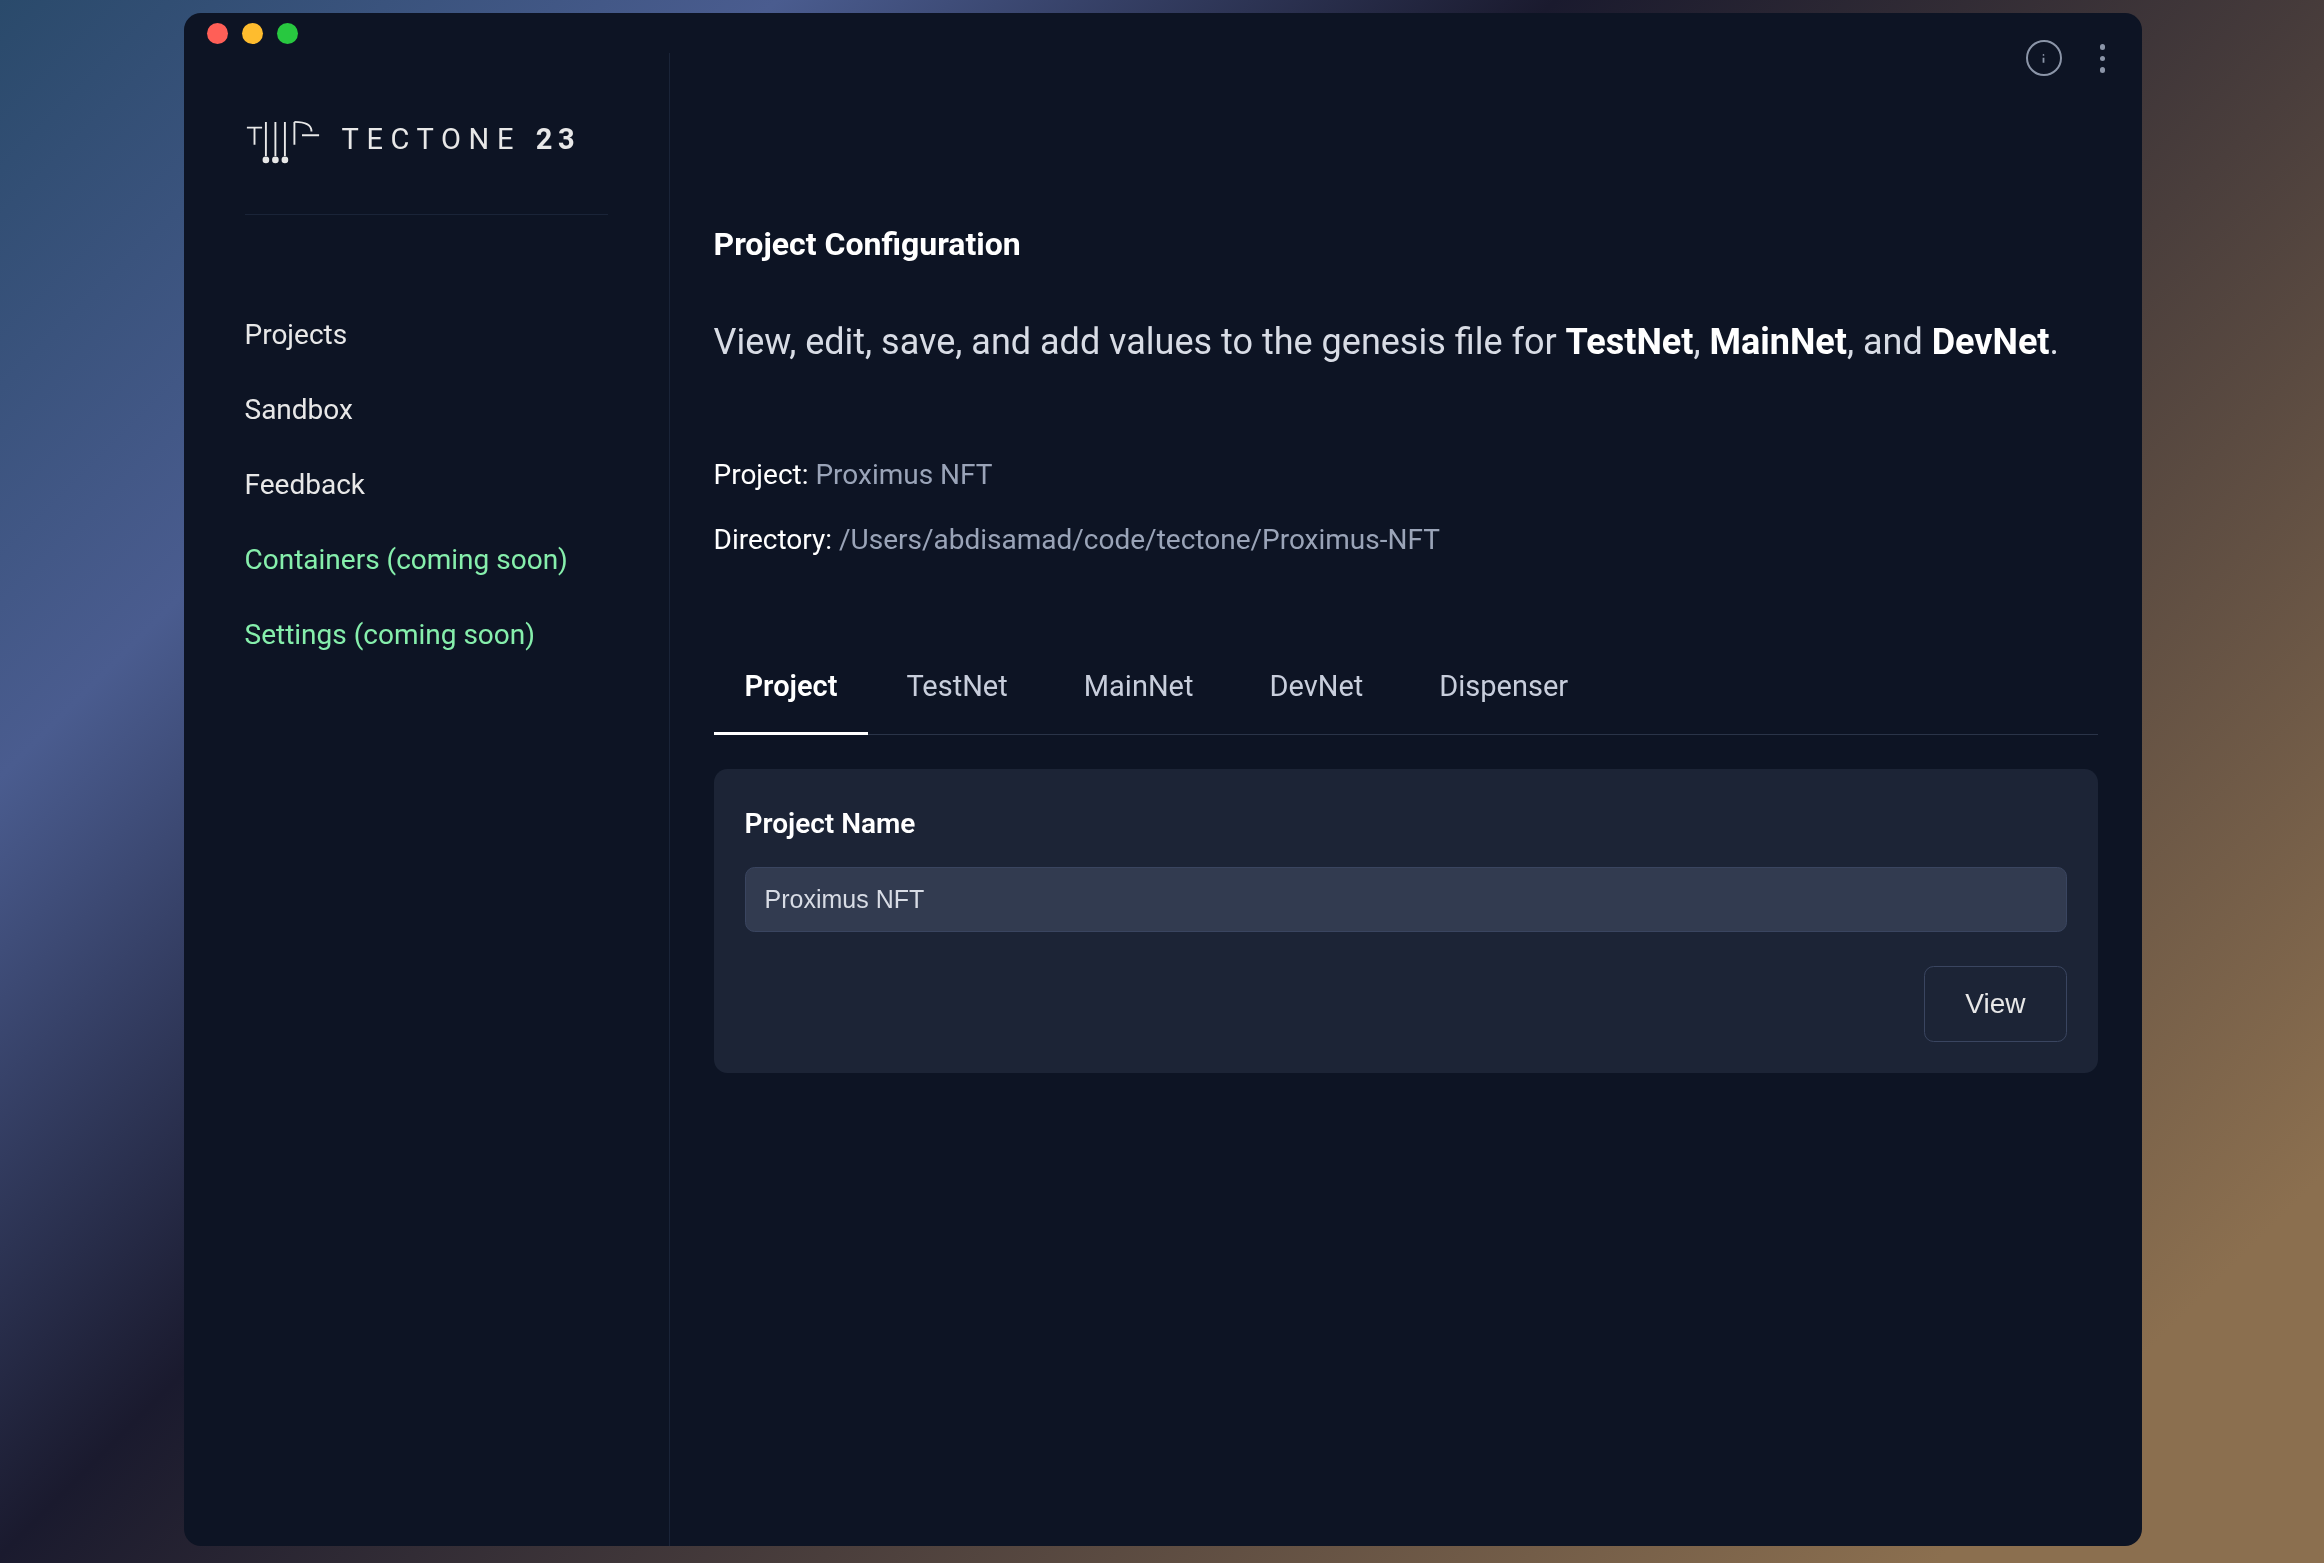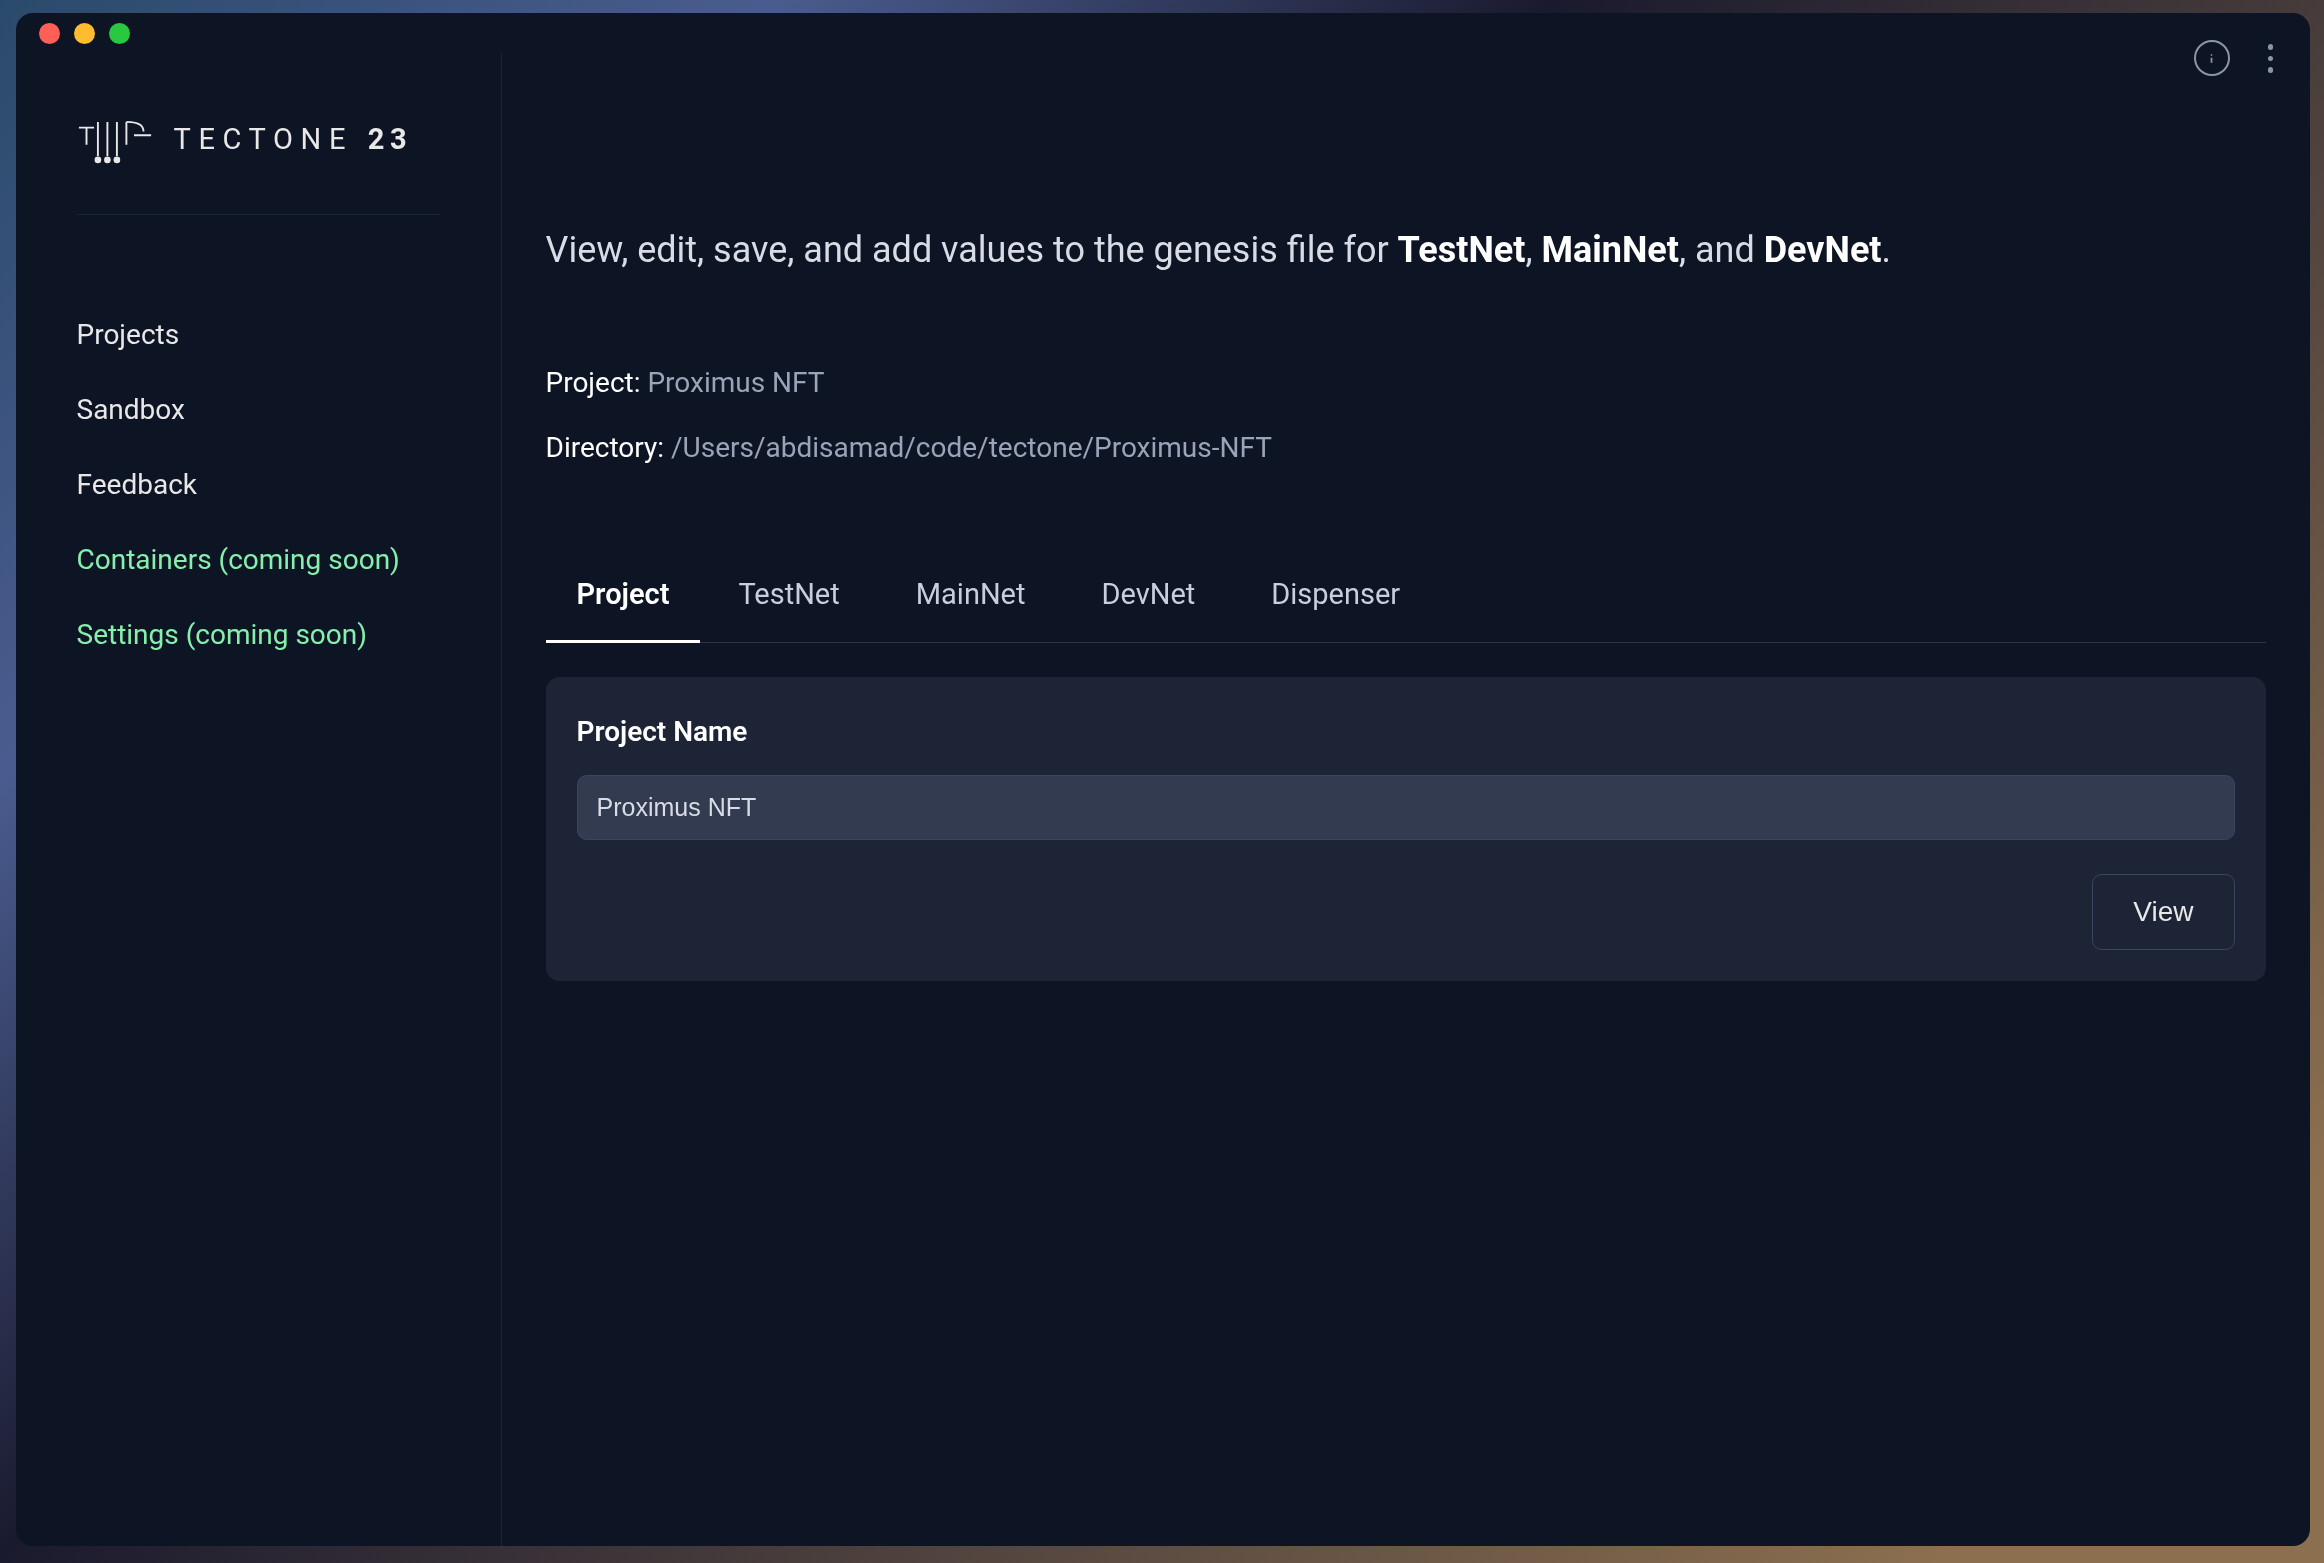--- a/index.html
+++ b/index.html
@@ -14,21 +14,21 @@
       width: 2325px;
       height: 1564px;
       overflow: hidden;
       display: flex;
       align-items: flex-start;
       justify-content: center;
       padding-top: 13.4px;
     }
     
     .window {
-      width: 2294px;
+      width: 1958px;
       height: 1533px;
       background: #0d1424;
       border-radius: 17px;
       overflow: hidden;
       display: flex;
       flex-direction: column;
       position: relative;
     }
     
     .titlebar {
@@ -319,20 +319,21 @@
       <ul class="nav-list">
         <li class="nav-item">Projects</li>
         <li class="nav-item">Sandbox</li>
         <li class="nav-item">Feedback</li>
         <li class="nav-item disabled">Containers (coming soon)</li>
         <li class="nav-item disabled">Settings (coming soon)</li>
       </ul>
     </aside>
 
     <main class="main">
+      <h1 class="page-title">Project Configuration</h1>
 
       <p class="page-desc">
         <span>View, edit, save, and add values to the genesis file for </span><strong>TestNet</strong><span>, </span><strong>MainNet</strong><span>, and </span><strong>DevNet</strong><span>.</span>
       </p>
 
       <div class="meta-block">
         <div class="meta-row">
           <span class="meta-label">Project: </span><span class="meta-value">Proximus NFT</span>
         </div>
         <div class="meta-row">

